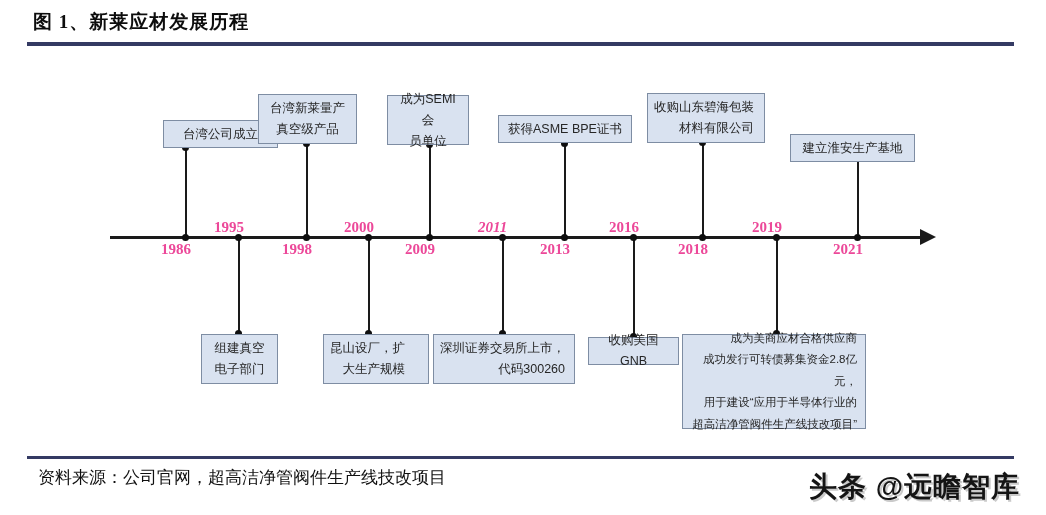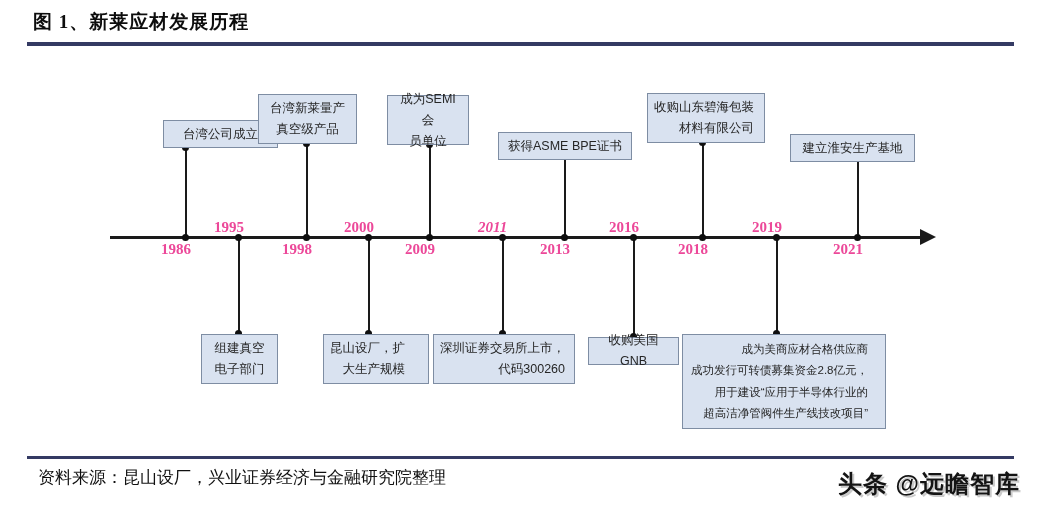--- a/index.html
+++ b/index.html
@@ -19,21 +19,21 @@
   .year { position:absolute; width:50px; text-align:left; font-family:"Liberation Serif", serif;
           font-weight:bold; font-size:15px; color:#ec4899; }
   .box { position:absolute; box-sizing:border-box; background:#d9e2f0; border:1px solid #7e8da3;
          color:#262626; font-size:12.5px; line-height:21px; display:flex; align-items:center;
          justify-content:center; text-align:center; padding:2px 6px; }
   .box .lbl { white-space:pre-line; }
   .box.align-left { justify-content:flex-start; text-align:right; }
   .box.big { font-size:11.5px; line-height:21.5px; padding:2px 8px; }
   .src { position:absolute; left:38px; top:466px; font-family:"Liberation Serif", serif;
          font-size:17px; color:#101010; }
-  .wm { position:absolute; right:26px; top:468px; font-weight:bold; font-size:24px; color:#141414;
+  .wm { position:absolute; right:26px; top:468px; font-weight:bold; font-size:28px; color:#141414;
         letter-spacing:1px; text-shadow:2px 2px 0 rgba(150,150,150,0.5); }
 </style>
 </head>
 <body>
 
 <div class="page">
 
   <div class="fig-title">图 1、新莱应材发展历程</div>
   <div class="rule rule-top"></div>
 
@@ -90,21 +90,21 @@
   <div class="year" style="left:478px;top:219px;font-style:italic;">2011</div>
   <div class="box align-left" style="left:433px;top:334px;width:142px;height:50px;">
     <span class="lbl">深圳证券交易所上市，
 代码300260</span>
   </div>
 
   <div class="conn" style="left:564px;top:144px;height:92px;"></div>
   <div class="dot" style="left:561px;top:140px;"></div>
   <div class="dot" style="left:561px;top:234px;"></div>
   <div class="year" style="left:540px;top:241px;">2013</div>
-  <div class="box" style="left:498px;top:132px;width:134px;height:28px;">
+  <div class="box" style="left:498px;top:115px;width:134px;height:28px;">
     <span class="lbl">获得ASME BPE证书</span>
   </div>
 
   <div class="conn" style="left:633px;top:239px;height:98px;"></div>
   <div class="dot" style="left:630px;top:234px;"></div>
   <div class="dot" style="left:630px;top:333px;"></div>
   <div class="year" style="left:609px;top:219px;">2016</div>
   <div class="box" style="left:588px;top:337px;width:91px;height:28px;">
     <span class="lbl">收购美国GNB</span>
   </div>
@@ -115,32 +115,32 @@
   <div class="year" style="left:678px;top:241px;">2018</div>
   <div class="box align-left" style="left:647px;top:93px;width:118px;height:50px;">
     <span class="lbl">收购山东碧海包装
 材料有限公司</span>
   </div>
 
   <div class="conn" style="left:776px;top:239px;height:95px;"></div>
   <div class="dot" style="left:773px;top:234px;"></div>
   <div class="dot" style="left:773px;top:330px;"></div>
   <div class="year" style="left:752px;top:219px;">2019</div>
-  <div class="box big align-left" style="left:682px;top:334px;width:204px;height:95px;">
+  <div class="box big align-left" style="left:682px;top:334px;width:184px;height:95px;">
     <span class="lbl">成为美商应材合格供应商
 成功发行可转债募集资金2.8亿元，
 用于建设“应用于半导体行业的
 超高洁净管阀件生产线技改项目”</span>
   </div>
 
   <div class="conn" style="left:857px;top:142px;height:94px;"></div>
   <div class="dot" style="left:854px;top:138px;"></div>
   <div class="dot" style="left:854px;top:234px;"></div>
   <div class="year" style="left:833px;top:241px;">2021</div>
   <div class="box" style="left:790px;top:114px;width:125px;height:28px;margin-top:20px;">
     <span class="lbl">建立淮安生产基地</span>
   </div>
 
   <div class="rule rule-bottom"></div>
-  <div class="src">资料来源：昆山设厂，兴业证券经济与金融研究院整理</div>
+  <div class="src">资料来源：公司官网，超高洁净管阀件生产线技改项目</div>
   <div class="wm">头条 @远瞻智库</div>
 
 </div>
 
 </body></html>

